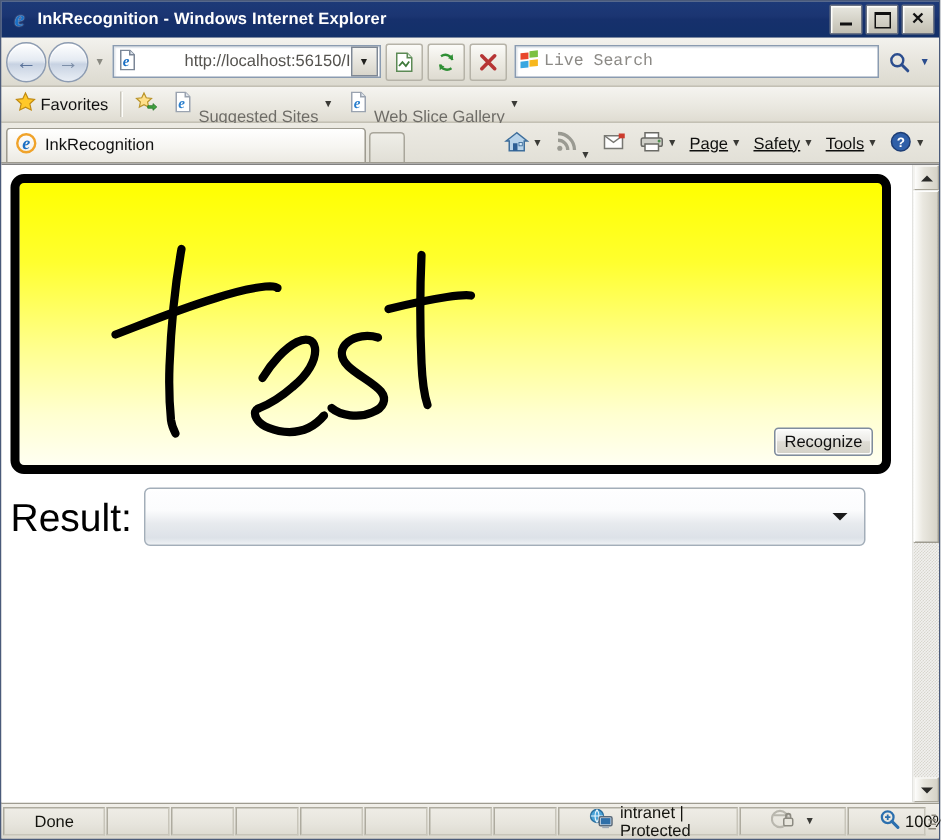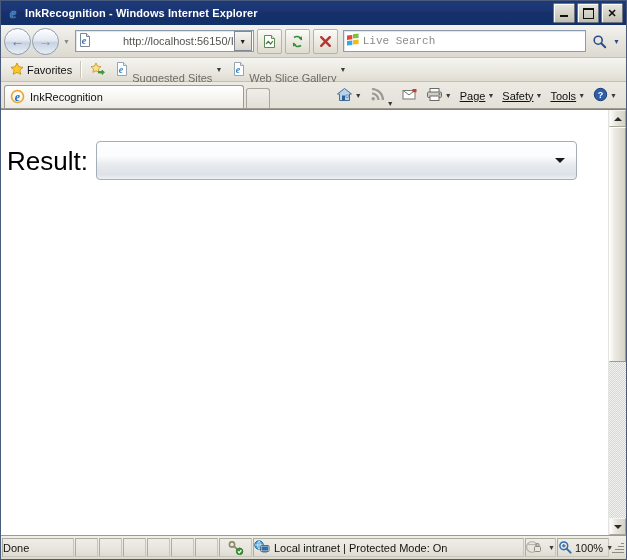--- a/index.html
+++ b/index.html
@@ -238,21 +238,21 @@
     box-sizing: border-box;
     display: flex; align-items: center;
     font-size: 11px; color: #101010;
     background: linear-gradient(to bottom,#fbfbfa 0%,#ecebe7 45%,#dedcd4 50%,#d3d1c7 100%);
     border: 1px solid #7f8c9e;
     border-radius: 3px;
     box-shadow: inset 0 0 0 1px #fdfdfc;
   }
   .result-row {
     display: flex; align-items: center;
-    margin-top: 25px;
+    margin-top: 9px;
     gap: 8px;
   }
   .result-label {
     font-family: "Liberation Sans", sans-serif;
     font-size: 26px; color: #000;
     line-height: 1;
   }
   .result-combo {
     width: 481px; height: 39px;
     box-sizing: border-box;
@@ -319,21 +319,21 @@
     font-size: 11px; color: #14140f;
     padding: 0 1px;
   }
   .st-cell {
     height: 19px;
     box-sizing: border-box;
     border: 1px solid #c8c5ba;
     border-top-color: #aeab9f;
     border-left-color: #aeab9f;
     display: flex; align-items: center;
-    padding: 0 0;
+    padding: 0 20px;
     margin-right: 1px;
     background: transparent;
   }
   .st-done { width: 72px; }
   .st-blank { width: 23px; }
   .st-zone { flex: 1 1 auto; gap: 4px; }
   .st-right { display: flex; align-items: center; }
   .st-sec { width: 33px; justify-content: center; }
   .st-zoom { width: 52px; gap: 3px; }
   .grip {
@@ -543,20 +543,41 @@
           </svg>
         </span>
         <span class="caret">▼</span>
       </div>
     </div>
   </div>
 
   <div class="content-wrap">
     <div class="page">
 
+      <div class="ink-panel">
+        <svg class="ink-svg" viewBox="0 0 575 188" preserveAspectRatio="none">
+          <g fill="none" stroke="#000000" stroke-width="5.5" stroke-linecap="round" stroke-linejoin="round">
+
+            <path d="M108 44 C104 66, 101 96, 100 122 C99.5 136, 100 148, 101 158 C101.5 162, 103 165, 104 167"></path>
+
+            <path d="M64 101 C80 95, 104 85, 130 77 C142 73, 155 70, 164 69 C168 68.6, 171 69, 172 70"></path>
+
+            <path d="M162 130 C168 120, 177 110, 185 106 C191 103, 196 104, 197 110 C198 118, 192 128, 182 136 C174 143, 165 148, 160 150 C157 151, 156 153, 158 157 C161 162, 170 166, 180 166 C190 166, 198 161, 203 155"></path>
+
+            <path d="M239 103 C232 101, 224 102, 219 106 C214 110, 213 116, 219 122 C225 128, 236 133, 241 139 C245 144, 243 150, 235 153 C226 157, 214 155, 208 150"></path>
+
+            <path d="M268 48 C267 70, 267 98, 268 120 C268.5 132, 270 142, 272 148"></path>
+
+            <path d="M246 84 C258 81, 272 78, 285 76 C292 75, 298 74.6, 301 75"></path>
+          </g>
+        </svg>
+        <div class="recognize-btn">
+          <span>Recognize</span>
+        </div>
+      </div>
 
       <div class="result-row">
         <span class="result-label">Result:</span>
         <div class="result-combo">
           <span style="flex:1 1 auto;font-size:12px;color:#111;padding-left:6px;"></span>
           <span class="combo-caret"></span>
         </div>
       </div>
 
     </div>

